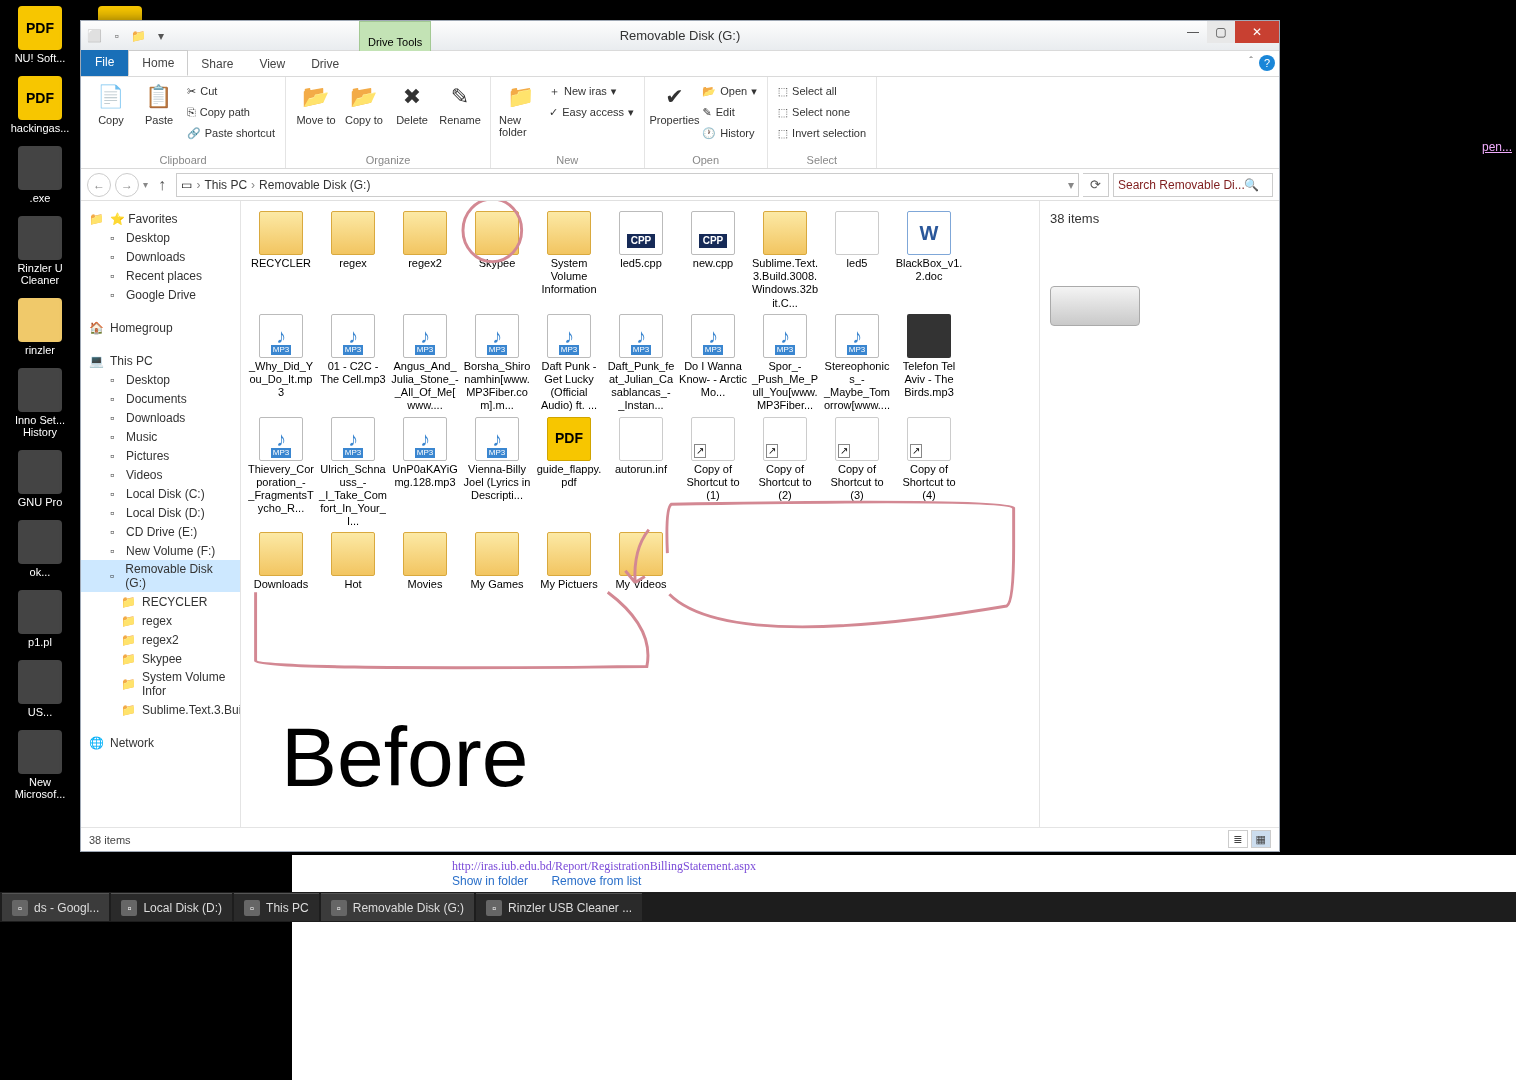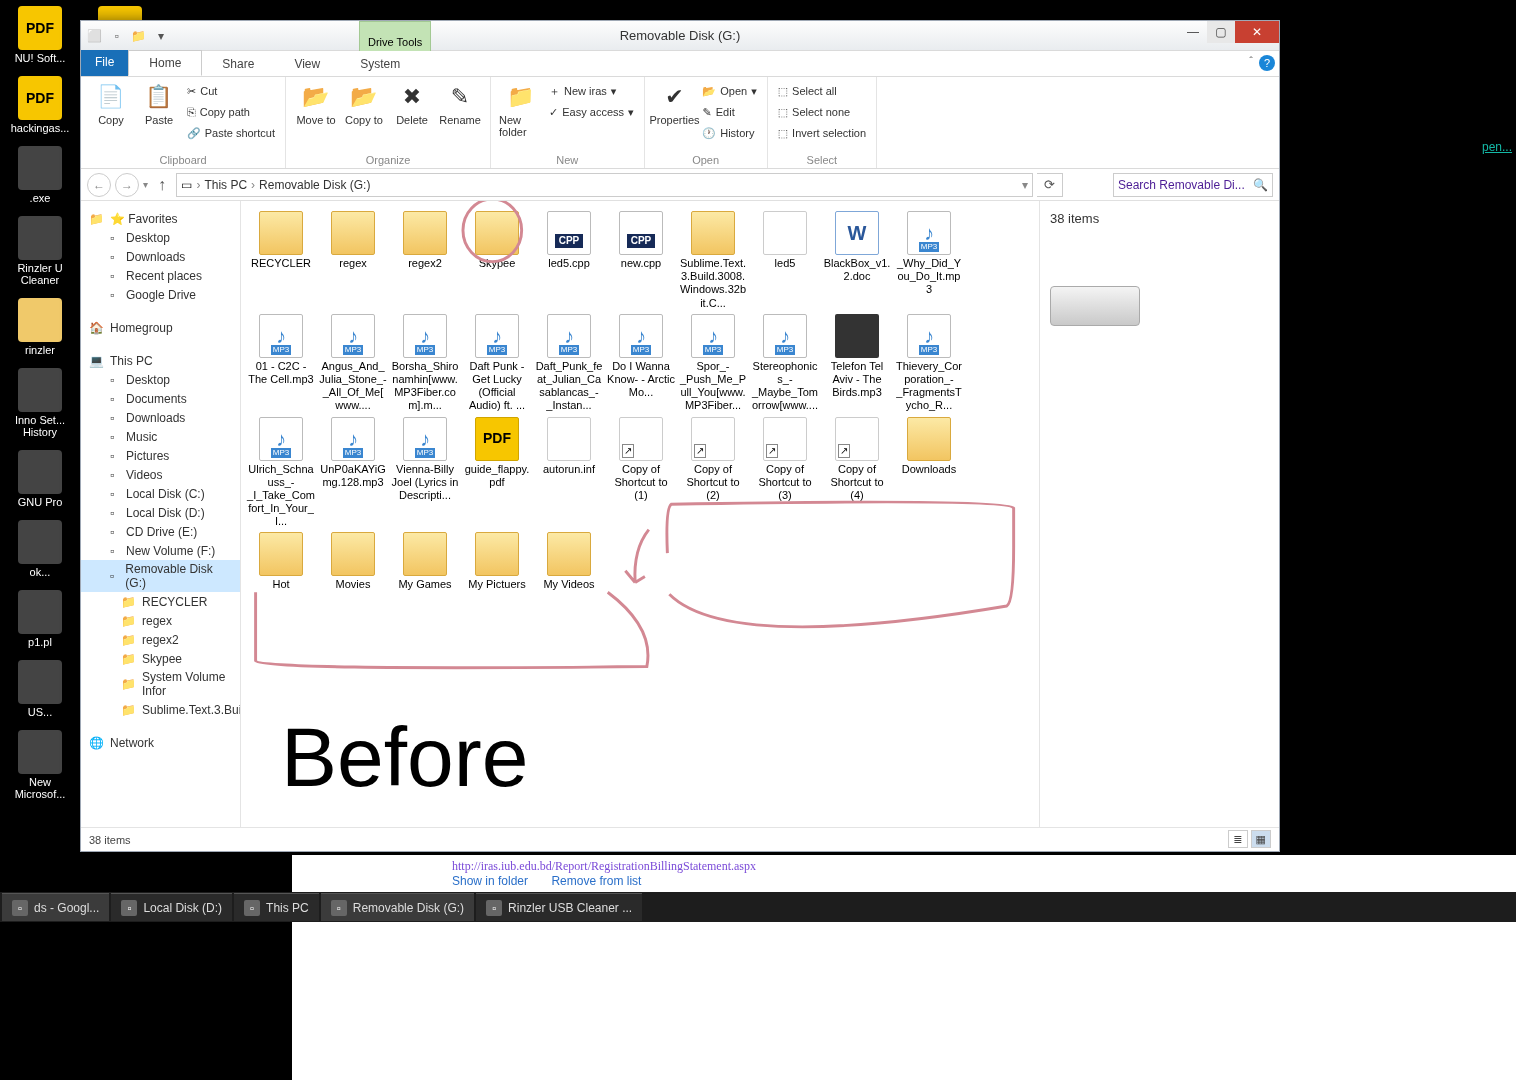--- a/index.html
+++ b/index.html
@@ -23,21 +23,21 @@
 .context-tab { position:absolute; left:278px; top:0; height:42px; background:#c3e3b5; border:1px solid #a3c993; padding:0 8px; font-size:11px; display:flex; align-items:center; }
 .title { position:absolute; left:0; right:0; text-align:center; font-size:13px; color:#333; pointer-events:none; }
 .win-ctrls { position:absolute; right:0; top:0; display:flex; }
 .win-btn { width:28px; height:22px; display:flex; align-items:center; justify-content:center; color:#444; font-size:12px; }
 .win-btn.close { width:44px; background:#c84031; color:#fff; }
 .win-btn.max { background:#e8e8e8; }
 
 
 .tabs { height:26px; display:flex; align-items:flex-end; border-bottom:1px solid #dadada; background:#fff; font-size:12px; position:relative; }
 .filetab { background:#196fb8; color:#fff; padding:5px 14px; height:26px; }
-.tab { padding:5px 20px; color:#444; cursor:pointer; }
+.tab { padding:5px 13px; color:#444; cursor:pointer; }
 .tab.active { border:1px solid #ccc; border-bottom:1px solid #fff; background:#fff; }
 .tabs-right { position:absolute; right:4px; top:4px; display:flex; gap:6px; }
 .help { width:16px;height:16px;border-radius:50%;background:#1a86d8;color:#fff;display:flex;align-items:center;justify-content:center;font-size:11px; }
 
 
 .ribbon { height:92px; background:#fff; border-bottom:1px solid #dadada; display:flex; }
 .grp { border-right:1px solid #e4e4e4; padding:4px 8px 2px; display:flex; flex-direction:column; justify-content:space-between; }
 .grp-body { display:flex; gap:4px; align-items:flex-start; }
 .grp-label { text-align:center; font-size:11px; color:#888; }
 .rbtn-big { width:44px; display:flex; flex-direction:column; align-items:center; font-size:11px; color:#333; gap:1px; cursor:pointer; }
@@ -45,21 +45,21 @@
 .rbtn-small { display:flex; align-items:center; gap:4px; font-size:11px; color:#333; height:20px; cursor:pointer; padding:0 2px; }
 .rbtn-col { display:flex; flex-direction:column; gap:1px; }
 
 
 .addr { height:32px; background:#fff; border-bottom:1px solid #e0e0e0; display:flex; align-items:center; padding:0 6px; gap:4px; }
 .nav-btn { width:24px;height:24px;border-radius:50%;border:1px solid #ccc;display:flex;align-items:center;justify-content:center;color:#888;font-size:12px; }
 .crumb-box { flex:1; height:24px; border:1px solid #ccc; display:flex; align-items:center; padding:0 4px; font-size:12px; gap:4px; }
 .crumb { color:#333; cursor:pointer; }
 .crumb-sep { color:#888; }
 .refresh-btn { width:26px; height:24px; border:1px solid #ccc; border-left:none; display:flex;align-items:center;justify-content:center;font-size:13px;color:#555; }
-.search-box { width:160px; height:24px; border:1px solid #ccc; font-size:12px; padding:0 4px; display:flex;align-items:center;justify-content:space-between;color:#4c1d95;margin-left:46px; }
+.search-box { width:160px; height:24px; border:1px solid #ccc; font-size:12px; padding:0 4px; display:flex;align-items:center;justify-content:flex-start;color:#7f1d1d; }
 
 
 .body { flex:1; display:flex; min-height:0; }
 .nav-pane { width:160px; border-right:1px solid #e4e4e4; overflow:auto; font-size:12px; padding:8px 0; }
 .nav-sec { margin-bottom:14px; }
 .nav-head { display:flex; align-items:center; gap:6px; padding:2px 8px; color:#333; font-size:12px; }
 .nav-item { display:flex; align-items:center; gap:6px; padding:2px 8px 2px 24px; color:#333; cursor:pointer; }
 .nav-item.l2 { padding-left:40px; }
 .nav-item.sel { background:#cde8ff; }
 .nav-ic { width:15px; height:15px; display:inline-flex;align-items:center;justify-content:center;font-size:12px; }
@@ -94,21 +94,21 @@
 
 .taskbar { position:absolute; left:0; right:0; bottom:158px; height:30px; background:#1d1d1d; display:flex; align-items:center; padding:0 2px; gap:2px; }
 .task { height:28px; display:flex; align-items:center; gap:6px; padding:0 10px; color:#ddd; font-size:12px; background:#2a2a2a; border-top:1px solid #555; cursor:pointer; }
 .task.active { background:#3b3b3b; }
 .task-ic { width:16px;height:16px;background:#666;border-radius:2px;display:inline-flex;align-items:center;justify-content:center;font-size:11px;color:#fff; }
 
 
 .bottom-strip { position:absolute; left:292px; right:0; top:855px; bottom:0; background:#fff; font-size:12px; color:#555; padding:4px 160px; }
 .bottom-strip a { color:#2a6fc9; text-decoration:none; margin-right:20px; }
 .purple-link { color:#7a4ad8 !important;font-family:Liberation Serif, serif; }
-.corner-link { position:absolute; right:4px; top:140px; color:#14b8a6; font-size:12px; text-decoration:underline; }
+.corner-link { position:absolute; right:4px; top:140px; color:#f0abfc; font-size:12px; text-decoration:underline; }
 </style>
 </head>
 <body>
 
 <div class="desktop">
   <div class="desktop-icons" id="dicons">
       <div class="di">
         <div class="di-ic pdf">PDF</div>
         <span>NU! Soft...</span>
       </div>
@@ -197,21 +197,21 @@
       <div class="win-btn close">✕</div>
     </div>
   </div>
 
   <div class="tabs">
     <div class="filetab">File</div>
     <div id="tabrow" style="display: contents;"></div>
     <div class="tab active">Home</div>
       <div class="tab">Share</div>
       <div class="tab">View</div>
-      <div class="tab">System</div>
+      <div class="tab">Drive</div>
       <div class="tabs-right">
       <span style="color:#666;font-size:11px">ˆ</span>
       <span class="help">?</span>
     </div>
   </div>
 
   <div class="ribbon">
     <div class="grp">
       <div class="grp-body">
         <div class="rbtn-big">
@@ -367,20 +367,24 @@
           </div>
           <div class="file">
             <div class="file-ic folder"></div>
             <span>regex2</span>
           </div>
           <div class="file">
             <div class="file-ic folder"></div>
             <span>Skypee</span>
           </div>
           <div class="file">
+            <div class="file-ic folder"></div>
+            <span>System Volume Information</span>
+          </div>
+          <div class="file">
             <div class="file-ic cpp"></div>
             <span>led5.cpp</span>
           </div>
           <div class="file">
             <div class="file-ic cpp"></div>
             <span>new.cpp</span>
           </div>
           <div class="file">
             <div class="file-ic folder"></div>
             <span>Sublime.Text.3.Build.3008.Windows.32bit.C...</span>

